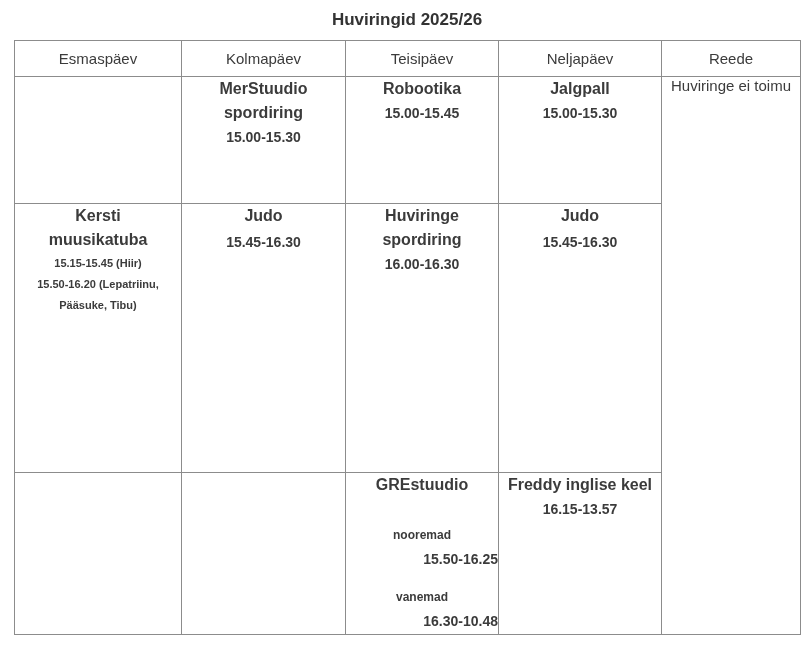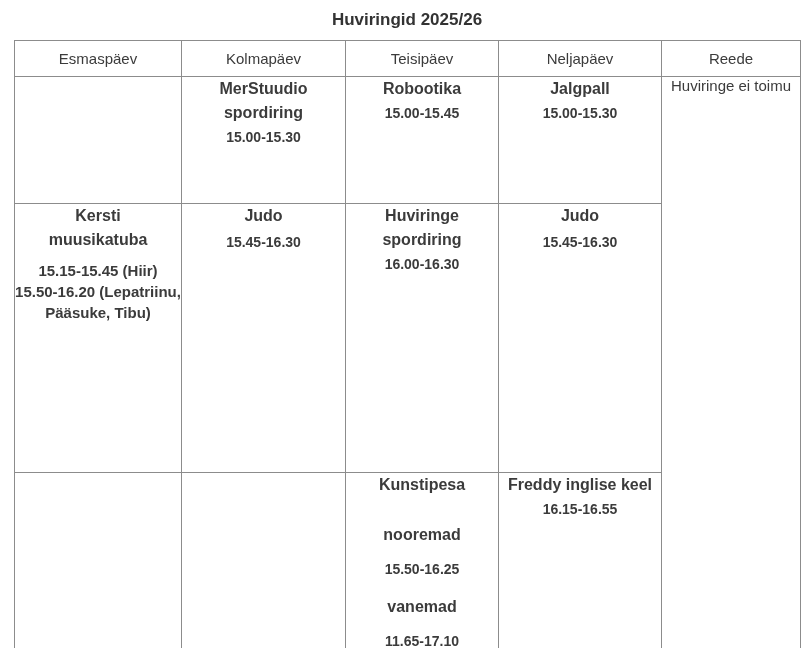--- a/index.html
+++ b/index.html
@@ -55,35 +55,36 @@
     font-weight: bold;
     line-height: 24px;
   }
   .time {
     font-size: 14px;
     font-weight: bold;
     line-height: 20px;
     margin-top: 2px;
   }
   .time-sm {
-    font-size: 15px;
+    font-size: 11px;
     font-weight: bold;
     line-height: 21px;
-    margin-top: 8px;
+    margin-top: 1px;
   }
   .group-label {
-    font-size: 16px;
+    font-size: 12px;
     font-weight: bold;
     line-height: 24px;
   }
   .group-time {
     font-size: 14px;
     font-weight: bold;
     line-height: 20px;
-    margin-top: 12px;
+    margin-top: 2px;
+    text-align: right;
   }
   
   .pad-r1-tue { padding-top: 16px; }
   .pad-r1-wed { padding-top: 28px; }
   .pad-r1-thu { padding-top: 29px; }
   .pad-r2-mon { padding-top: 31px; }
   .pad-r2-tue { padding-top: 85px; }
   .pad-r2-wed { padding-top: 81px; }
   .pad-r2-thu { padding-top: 73px; }
   .pad-r3-wed { padding-top: 1px; }
@@ -176,32 +177,32 @@
         <div class="name">Judo</div>
         <div class="time" style="margin-top:4px">15.45-16.30</div>
       </td>
     </tr>
 
     <tr class="row-3">
       <td></td>
       <td></td>
 
       <td class="pad-r3-wed">
-        <div class="name">Kunstipesa</div>
+        <div class="name">GREstuudio</div>
         <div class="group group-1" style="margin-top:26px">
           <div class="group-label">nooremad</div>
           <div class="group-time">15.50-16.25</div>
         </div>
         <div class="group group-2">
           <div class="group-label">vanemad</div>
-          <div class="group-time">11.65-17.10</div>
+          <div class="group-time">16.30-10.48</div>
         </div>
       </td>
 
       <td class="pad-r3-thu">
         <div class="name">Freddy inglise keel</div>
-        <div class="time">16.15-16.55</div>
+        <div class="time">16.15-13.57</div>
       </td>
     </tr>
   </tbody>
     </table>
 
 </div>
 
 </body></html>

